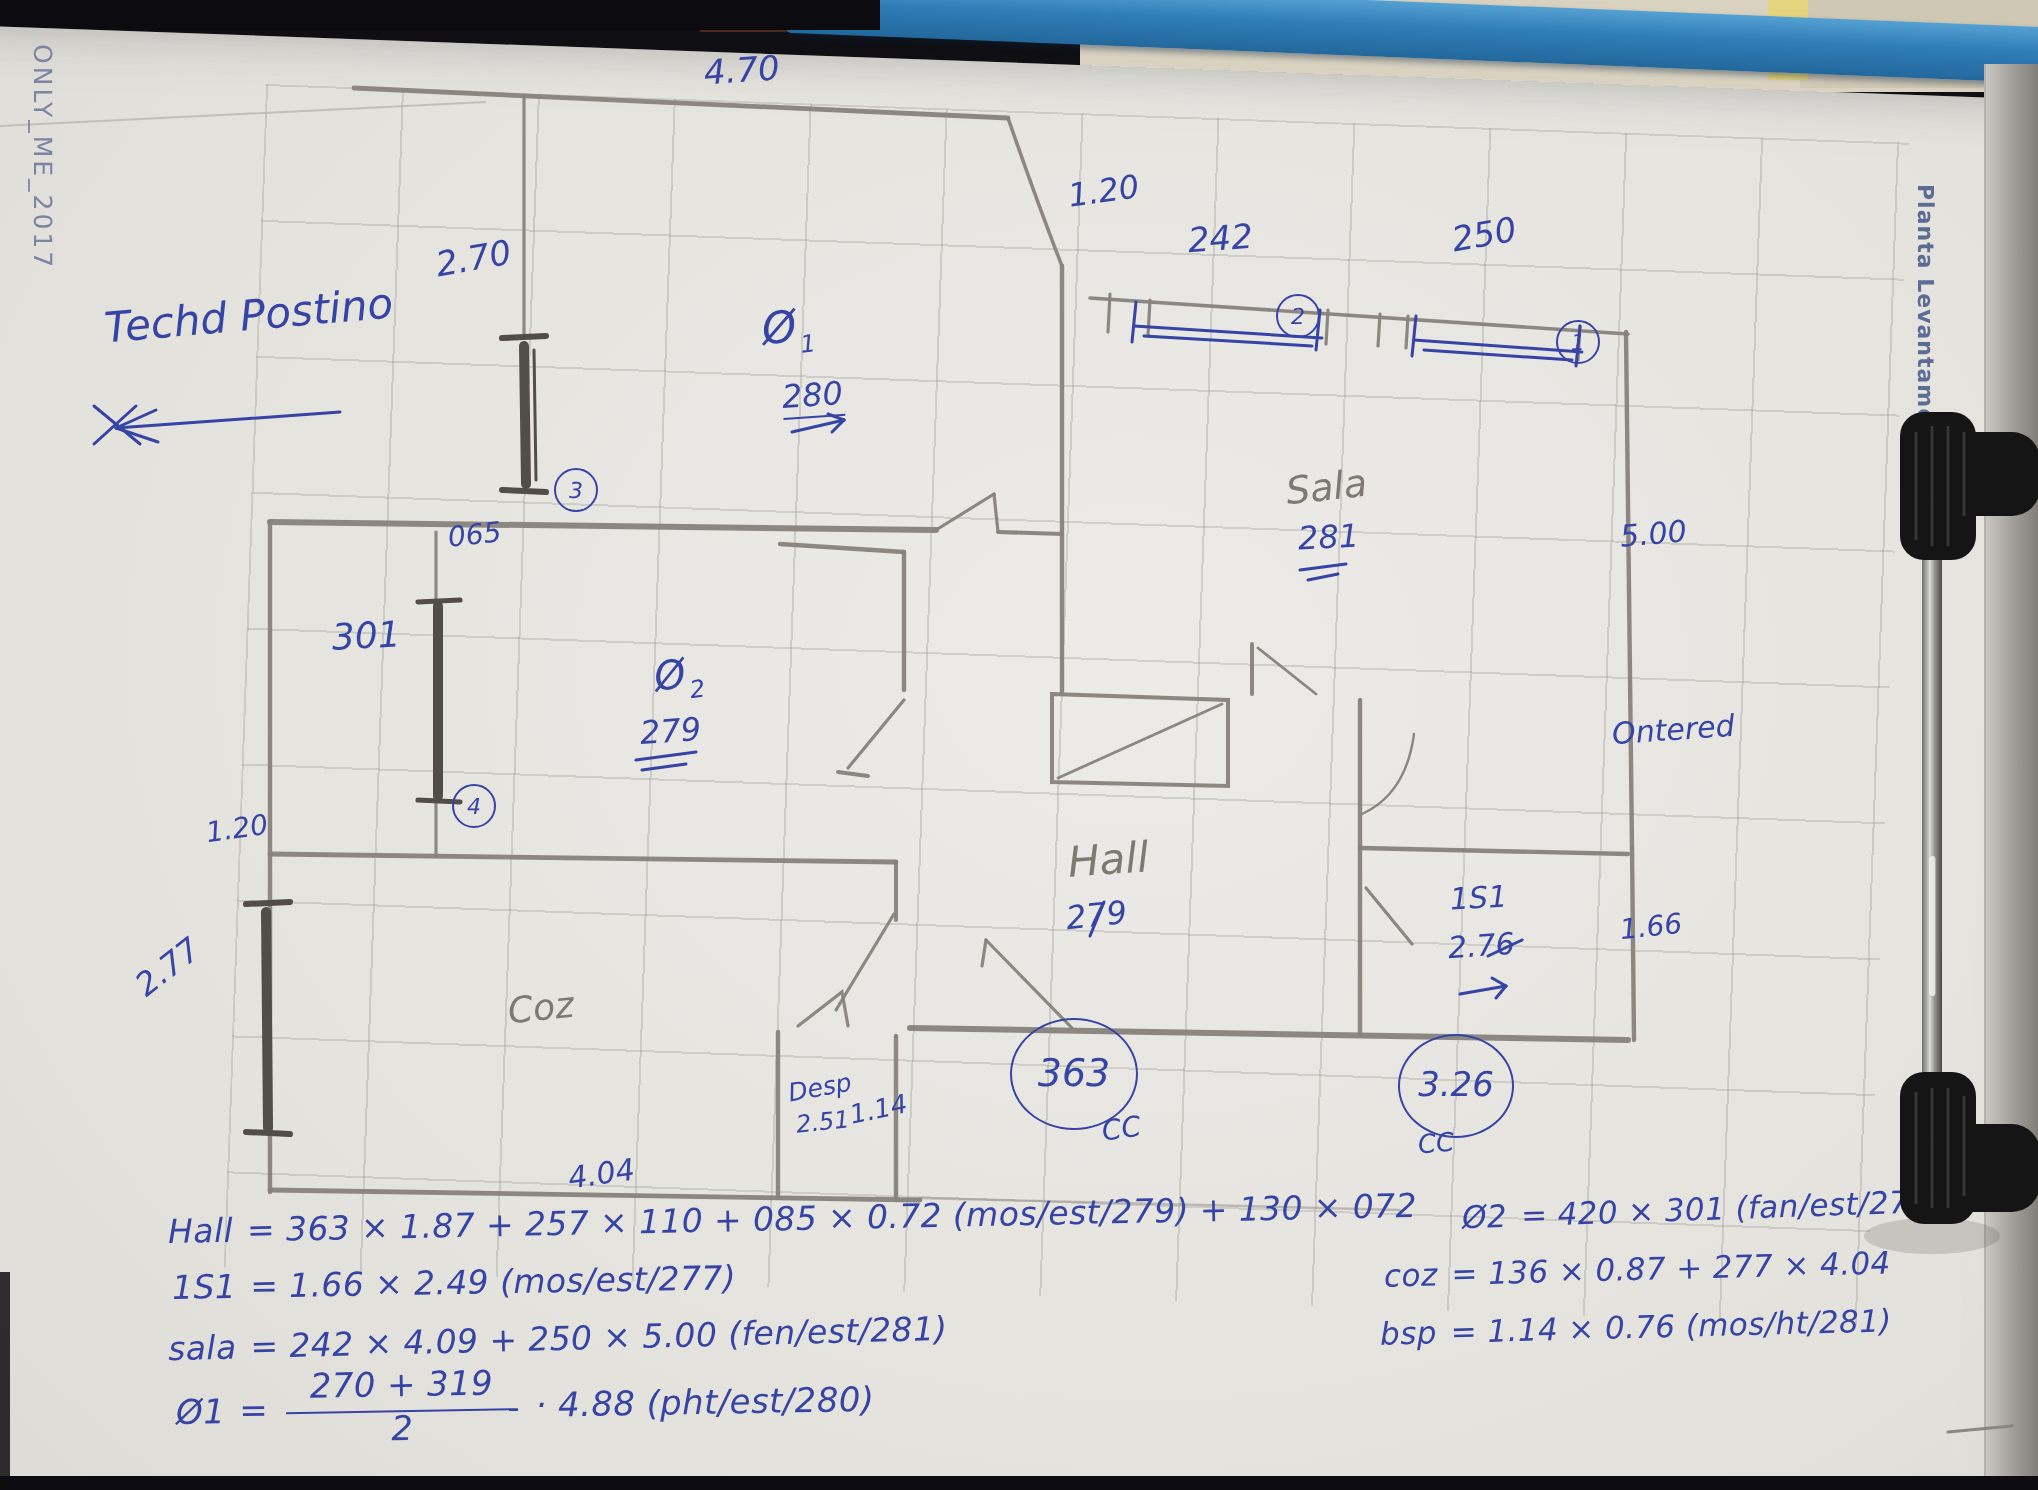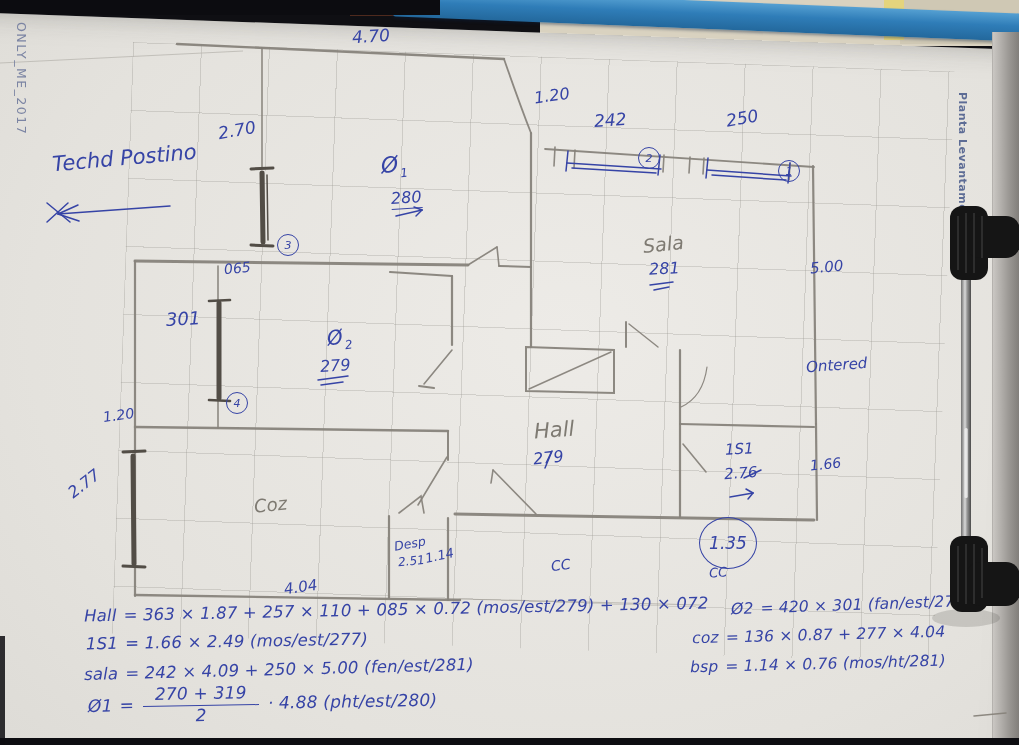--- a/index.html
+++ b/index.html
@@ -184,25 +184,26 @@
   <span class="pencil-txt" style="left:254px;top:494px;font-size:18px;transform:rotate(-6deg);">Coz</span>
   <span class="ink" style="left:284px;top:578px;font-size:15px;transform:rotate(-8deg);">4.04</span>
 
   <span class="pencil-txt" style="left:534px;top:418px;font-size:21px;transform:rotate(-4deg);">Hall</span>
   <span class="ink" style="left:533px;top:448px;font-size:16px;transform:rotate(-6deg);">279</span>
 
   <span class="ink" style="left:394px;top:536px;font-size:12.5px;transform:rotate(-10deg);">Desp</span>
   <span class="ink" style="left:398px;top:554px;font-size:12px;transform:rotate(-6deg);">2.51</span>
   <span class="ink" style="left:425px;top:548px;font-size:13px;transform:rotate(-12deg);">1.14</span>
 
+  <span class="ink bigcirc" style="left:505px;top:509px;width:62px;height:54px;font-size:19px;">363</span>
   <span class="ink" style="left:551px;top:557px;font-size:14px;transform:rotate(-8deg);">CC</span>
 
   <span class="ink" style="left:725px;top:440px;font-size:15px;transform:rotate(-3deg);">1S1</span>
   <span class="ink" style="left:724px;top:464px;font-size:15px;transform:rotate(-4deg);">2.76</span>
-  <span class="ink bigcirc" style="left:699px;top:517px;width:56px;height:50px;font-size:17px;">1.35</span>
+  <span class="ink bigcirc" style="left:699px;top:517px;width:56px;height:50px;font-size:17px;">3.26</span>
   <span class="ink" style="left:709px;top:565px;font-size:13px;transform:rotate(-5deg);">CC</span>
   <span class="ink" style="left:810px;top:456px;font-size:14px;transform:rotate(-6deg);">1.66</span>
 
   <span class="ink circ" style="left:778px;top:160px;">1</span>
   <span class="ink circ" style="left:638px;top:147px;">2</span>
   <span class="ink circ" style="left:277px;top:234px;">3</span>
   <span class="ink circ" style="left:226px;top:392px;">4</span>
 
   <div class="ink fline" style="left:84px;top:600px;font-size:16.5px;transform:rotate(-1.2deg);">
     <span class="flabel">Hall</span><span>= 363 × 1.87 + 257 × 110 + 085 × 0.72 (mos/est/279) + 130 × 072</span>

